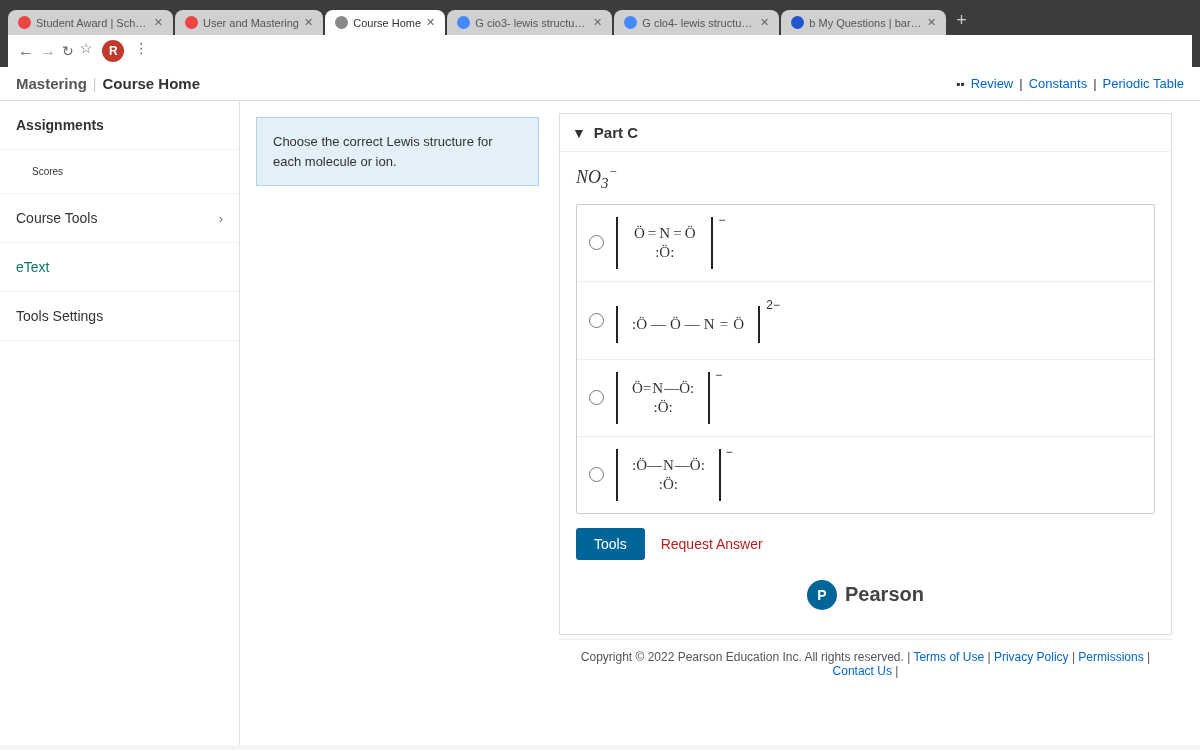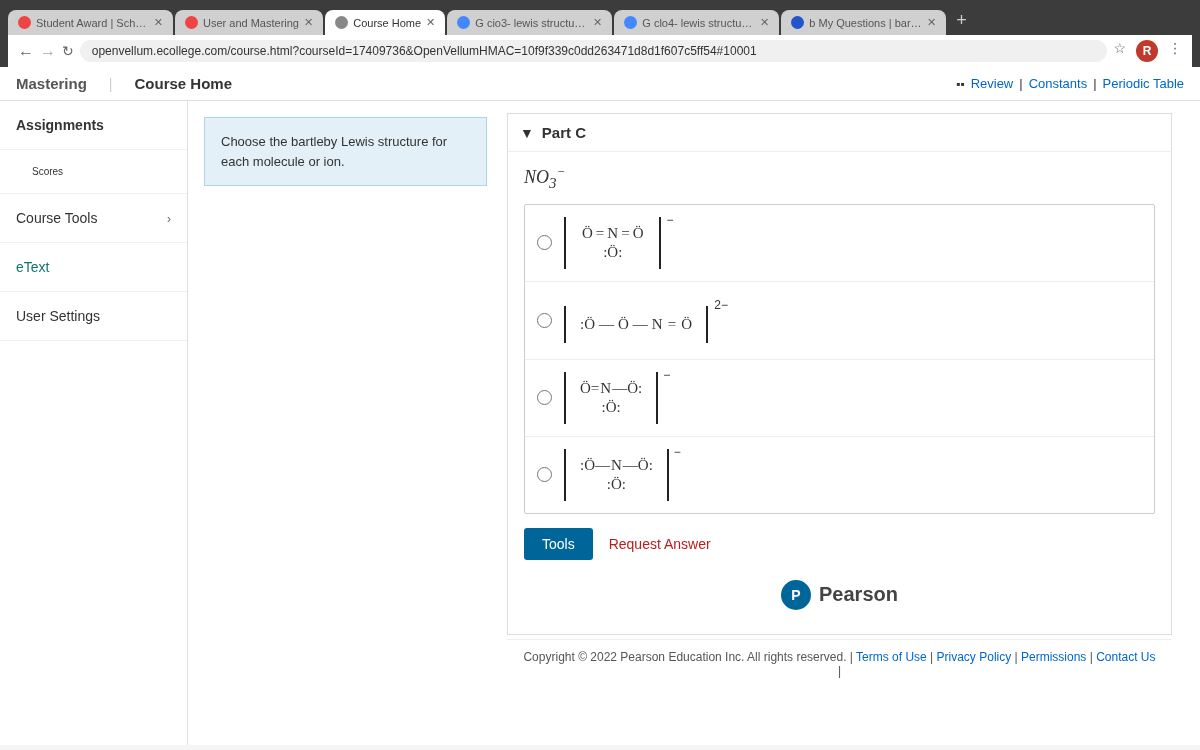--- a/index.html
+++ b/index.html
@@ -48,73 +48,72 @@
       <span style="color:#666;font-size:11px;">✕</span>
     </div>
 
     <div style="color:#ccc;padding:4px 8px;font-size:18px;cursor:pointer;">+</div>
   </div>
 
   <div style="display:flex;align-items:center;gap:6px;background:#fff;padding:5px 10px;">
     <button style="background:none;border:none;cursor:pointer;color:#666;font-size:16px;">←</button>
     <button style="background:none;border:none;cursor:pointer;color:#aaa;font-size:16px;">→</button>
     <button style="background:none;border:none;cursor:pointer;color:#666;font-size:14px;">↻</button>
-    <input type="text" style="flex: 1 1 0%; border: none; outline: none; font-size: 12px; color: rgb(51, 51, 51); background: rgb(240, 240, 240); padding: 4px 12px; border-radius: 12px;" value="openvellum.ecollege.com/course.html?courseId=17409736&amp;OpenVellumHMAC=10f9f339c0dd263471d8d1f607c5ff54#10001">
     <div style="display:flex;gap:10px;color:#666;font-size:14px;">
       <span>☆</span>
       <span style="width:22px;height:22px;border-radius:50%;background:#c0392b;color:#fff;display:flex;align-items:center;justify-content:center;font-size:12px;font-weight:bold;">R</span>
       <span>⋮</span>
     </div>
   </div>
 </div>
 
 <div style="background:#fff; height: calc(750px - 72px); display:flex; flex-direction:column; overflow:hidden;">
 
   <div style="display:flex;justify-content:space-between;align-items:center;padding:8px 16px;background:#fff;border-bottom:1px solid #ddd;">
-    <div style="display:flex;align-items:center;gap:22px;">
+    <div style="display:flex;align-items:center;gap:6px;">
       <span style="font-size:15px;font-weight:600;color:#555;">Mastering</span>
       <span style="color:#ccc;">|</span>
       <span style="font-size:15px;font-weight:600;color:#333;">Course Home</span>
     </div>
     <div style="display:flex;gap:6px;font-size:13px;align-items:center;">
       <span style="font-size:12px;">▪▪</span>
       <a style="color:#0066cc;text-decoration:none;">Review</a>
       <span style="color:#333;">|</span>
       <a style="color:#0066cc;text-decoration:none;">Constants</a>
       <span style="color:#333;">|</span>
       <a style="color:#0066cc;text-decoration:none;">Periodic Table</a>
     </div>
   </div>
 
   <div style="display:flex;flex:1;overflow:hidden;">
 
-    <div style="width:188px;flex-shrink:0;background:#fff;border-right:1px solid #e0e0e0;overflow-y:auto;">
+    <div style="width:240px;flex-shrink:0;background:#fff;border-right:1px solid #e0e0e0;overflow-y:auto;">
       <div style="padding:16px 16px;cursor:pointer;font-size:14px;color:#333;border-bottom:1px solid #f0f0f0;font-weight:bold;">
         <span>Assignments</span>
       </div>
       <div style="padding:16px 32px;cursor:pointer;font-size:10px;color:#333;border-bottom:1px solid #f0f0f0;">
         <span>Scores</span>
       </div>
       <div style="padding:16px 16px;cursor:pointer;font-size:14px;color:#333;border-bottom:1px solid #f0f0f0;display:flex;justify-content:space-between;align-items:flex-end;">
         <span>Course Tools</span>
         <span style="font-size:12px;color:#666;">›</span>
       </div>
       <div style="padding:16px 16px;cursor:pointer;font-size:14px;color:#0f766e;border-bottom:1px solid #f0f0f0;">
         <span>eText</span>
       </div>
       <div style="padding:16px 16px;cursor:pointer;font-size:14px;color:#333;border-bottom:1px solid #f0f0f0;">
-        <span>User Settings</span>
+        <span>Tools Settings</span>
       </div>
     </div>
 
     <div style="flex:1;display:flex;overflow:hidden;position:relative;">
 
       <div style="width:315px;flex-shrink:0;padding:16px;">
         <div style="background:#e3f0f7;border:1px solid #aed4e8;padding:14px 16px;font-size:13px;color:#333;line-height:1.5;">
-          <span>Choose the bartleby Lewis structure for each molecule or ion.</span>
+          <span>Choose the correct Lewis structure for each molecule or ion.</span>
         </div>
       </div>
 
       <div style="flex:1;overflow-y:auto;padding:12px 28px 12px 4px;position:relative;">
 
         <div style="display:flex;align-items:center;gap:8px;padding:10px 12px;background:#fff;border:1px solid #ddd;margin-bottom:0;border-bottom:1px solid #eee;">
           <span style="cursor:pointer;color:#333;font-size:14px;">▼</span>
           <span style="font-size:15px;font-weight:600;">Part C</span>
         </div>
 

